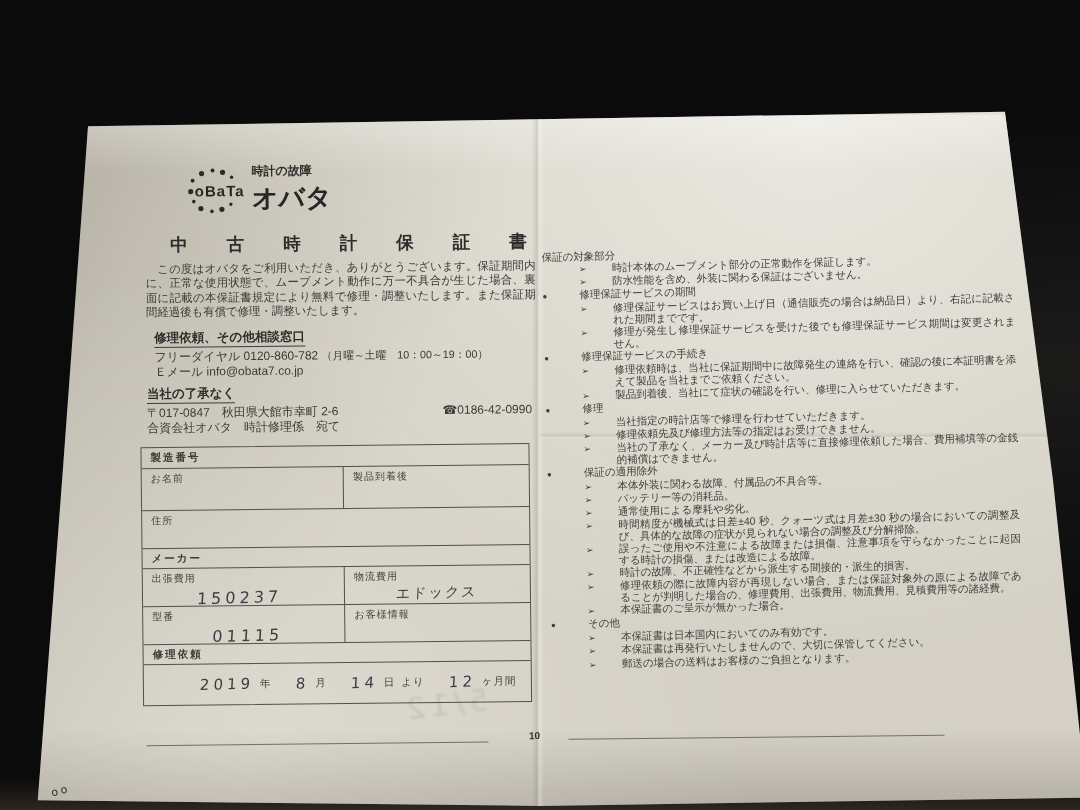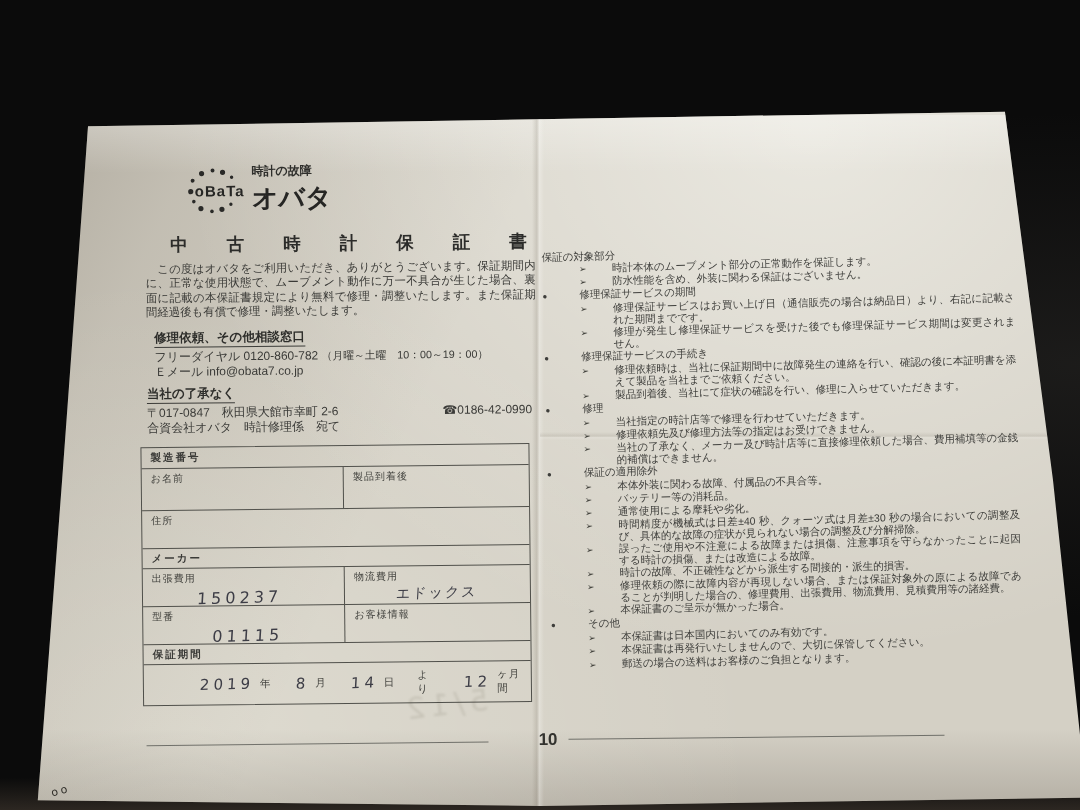--- a/index.html
+++ b/index.html
@@ -57,21 +57,21 @@
   .val-line{margin:3px 0 0 45px;}
   .val-line2{margin:1px 0 0 42px;}
   .date-row{align-items:center;padding-left:50px;font-size:10.5px;letter-spacing:1px;color:#42423e;}
   .date-row .hand{font-size:15px;margin:0 6px;}
   .date-row .sep{margin-right:18px;}
 
   
   .rule{position:absolute;height:1.3px;background:#70706a;}
   .rule-left{left:143px;top:741px;width:342px;}
   .rule-right{left:565px;top:739px;width:376px;}
-  .page-num{position:absolute;left:508px;top:730px;width:46px;text-align:right;font-size:17px;font-weight:700;color:#33332f;}
+  .page-num{position:absolute;left:508px;top:730px;width:46px;text-align:center;font-size:10px;font-weight:700;color:#33332f;}
 
   
   .terms{position:absolute;left:543px;top:251px;width:472px;font-size:10.5px;line-height:12.05px;color:#3e3e3b;transform:rotate(-0.85deg);transform-origin:0 0;}
   .t-head{display:flex;}
   .t-marker{flex:none;width:37px;font-size:8px;padding-top:2px;}
   .t-marker:empty{display:none;}
   .t-item{display:flex;}
   .t-arrow{flex:none;width:33px;margin-left:37px;font-size:9px;padding-top:1px;color:#45453f;}
   .t-text{flex:1;text-align:justify;}
 
@@ -179,30 +179,30 @@
             <div class="val-line" style="margin-left:60px">
               <span class="hand">01115</span>
             </div>
           </div>
           <div class="cell c-r">
             <span>お客様情報</span>
             <span></span>
           </div>
         </div>
         <div class="fr hdr" style="height:20px">
-          <span>保証期間</span>
+          <span>修理依頼</span>
         </div>
         <div class="fr date-row" style="height:41px">
           <span class="hand">2019</span>
           <span class="sep">年</span>
           <span class="hand">8</span>
           <span class="sep">月</span>
           <span class="hand">14</span>
           <span>日</span>
-          <span class="sep" style="margin-left:22px">より</span>
+          <span class="sep" style="margin-left:6px">より</span>
           <span class="hand">12</span>
           <span>ヶ月間</span>
         </div>
       </div>
 
       <div class="terms">
 
           <div class="t-section">
             <div class="t-head">
 

